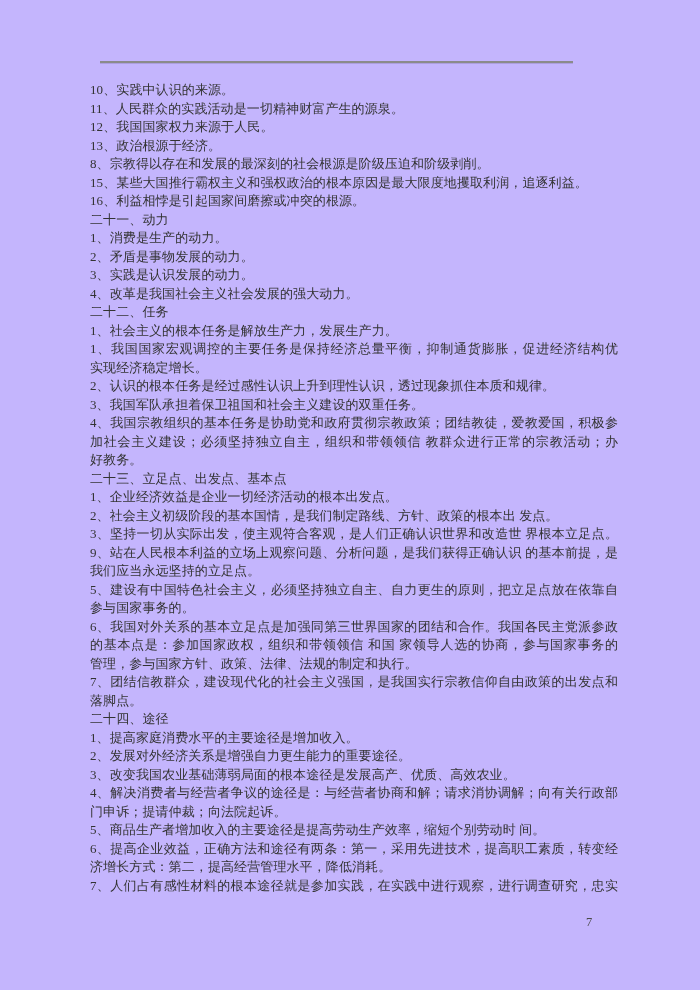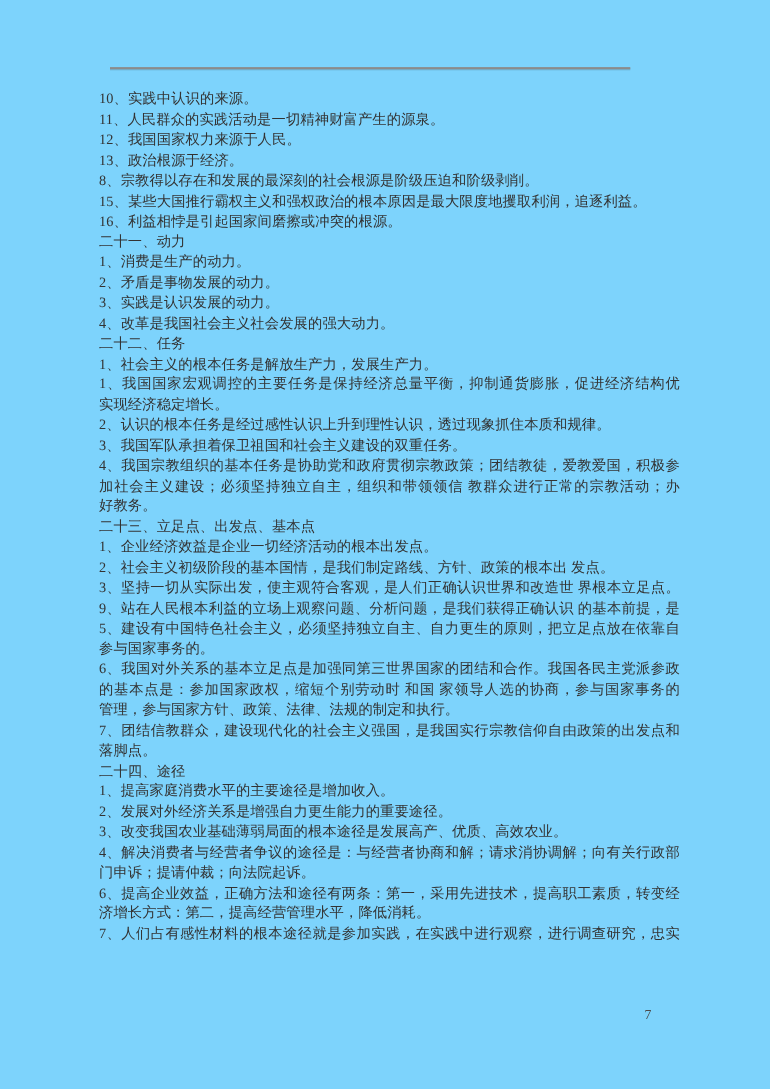--- a/index.html
+++ b/index.html
@@ -4,21 +4,21 @@
 <style>
   html, body {
     margin: 0;
     padding: 0;
     background: #ffffff;
   }
   .page {
     position: relative;
     width: 700px;
     height: 990px;
-    background: #7dd3fc;
+    background: #c4b5fd;
     font-family: "Liberation Serif", "DejaVu Serif", serif;
     color: #333333;
     overflow: hidden;
   }
   .header-rule {
     position: absolute;
     left: 100px;
     top: 61px;
     width: 473px;
     height: 2px;
@@ -78,31 +78,33 @@
       <div class="line">2、认识的根本任务是经过感性认识上升到理性认识，透过现象抓住本质和规律。</div>
       <div class="line">3、我国军队承担着保卫祖国和社会主义建设的双重任务。</div>
       <div class="line fill">4、我国宗教组织的基本任务是协助党和政府贯彻宗教政策；团结教徒，爱教爱国，积极参</div>
       <div class="line fill">加社会主义建设；必须坚持独立自主，组织和带领领信 教群众进行正常的宗教活动；办</div>
       <div class="line">好教务。</div>
       <div class="line">二十三、立足点、出发点、基本点</div>
       <div class="line">1、企业经济效益是企业一切经济活动的根本出发点。</div>
       <div class="line">2、社会主义初级阶段的基本国情，是我们制定路线、方针、政策的根本出 发点。</div>
       <div class="line fill">3、坚持一切从实际出发，使主观符合客观，是人们正确认识世界和改造世 界根本立足点。</div>
       <div class="line fill">9、站在人民根本利益的立场上观察问题、分析问题，是我们获得正确认识 的基本前提，是</div>
+      <div class="line">我们应当永远坚持的立足点。</div>
       <div class="line fill">5、建设有中国特色社会主义，必须坚持独立自主、自力更生的原则，把立足点放在依靠自</div>
       <div class="line">参与国家事务的。</div>
       <div class="line fill">6、我国对外关系的基本立足点是加强同第三世界国家的团结和合作。我国各民主党派参政</div>
-      <div class="line fill">的基本点是：参加国家政权，缩短个别劳动时 和国 家领导人选的协商，参与国家事务的</div>
+      <div class="line fill">的基本点是：参加国家政权，组织和带领领信 和国 家领导人选的协商，参与国家事务的</div>
       <div class="line">管理，参与国家方针、政策、法律、法规的制定和执行。</div>
       <div class="line fill">7、团结信教群众，建设现代化的社会主义强国，是我国实行宗教信仰自由政策的出发点和</div>
       <div class="line">落脚点。</div>
       <div class="line">二十四、途径</div>
       <div class="line">1、提高家庭消费水平的主要途径是增加收入。</div>
       <div class="line">2、发展对外经济关系是增强自力更生能力的重要途径。</div>
       <div class="line">3、改变我国农业基础薄弱局面的根本途径是发展高产、优质、高效农业。</div>
       <div class="line fill">4、解决消费者与经营者争议的途径是：与经营者协商和解；请求消协调解；向有关行政部</div>
       <div class="line">门申诉；提请仲裁；向法院起诉。</div>
+      <div class="line">5、商品生产者增加收入的主要途径是提高劳动生产效率，缩短个别劳动时 间。</div>
       <div class="line fill">6、提高企业效益，正确方法和途径有两条：第一，采用先进技术，提高职工素质，转变经</div>
       <div class="line">济增长方式：第二，提高经营管理水平，降低消耗。</div>
       <div class="line fill">7、人们占有感性材料的根本途径就是参加实践，在实践中进行观察，进行调查研究，忠实</div>
     </div>
   <div class="page-number">7</div>
 </div>
 
 </body></html>

